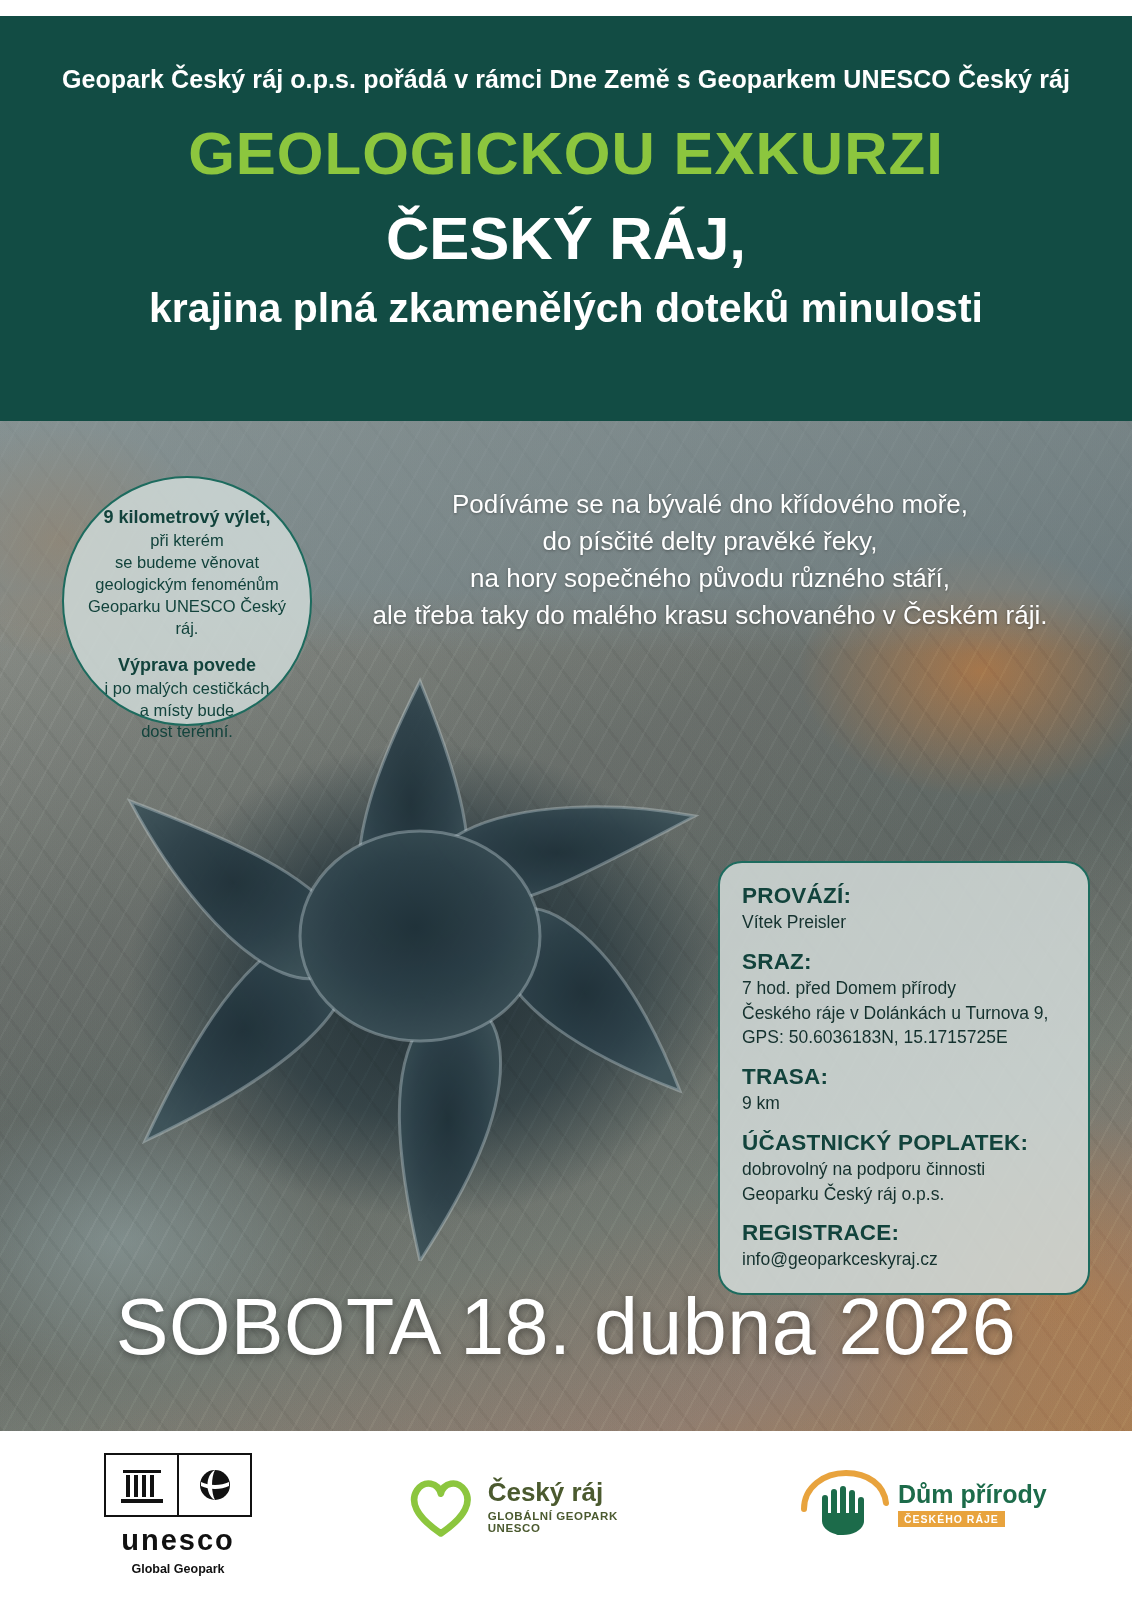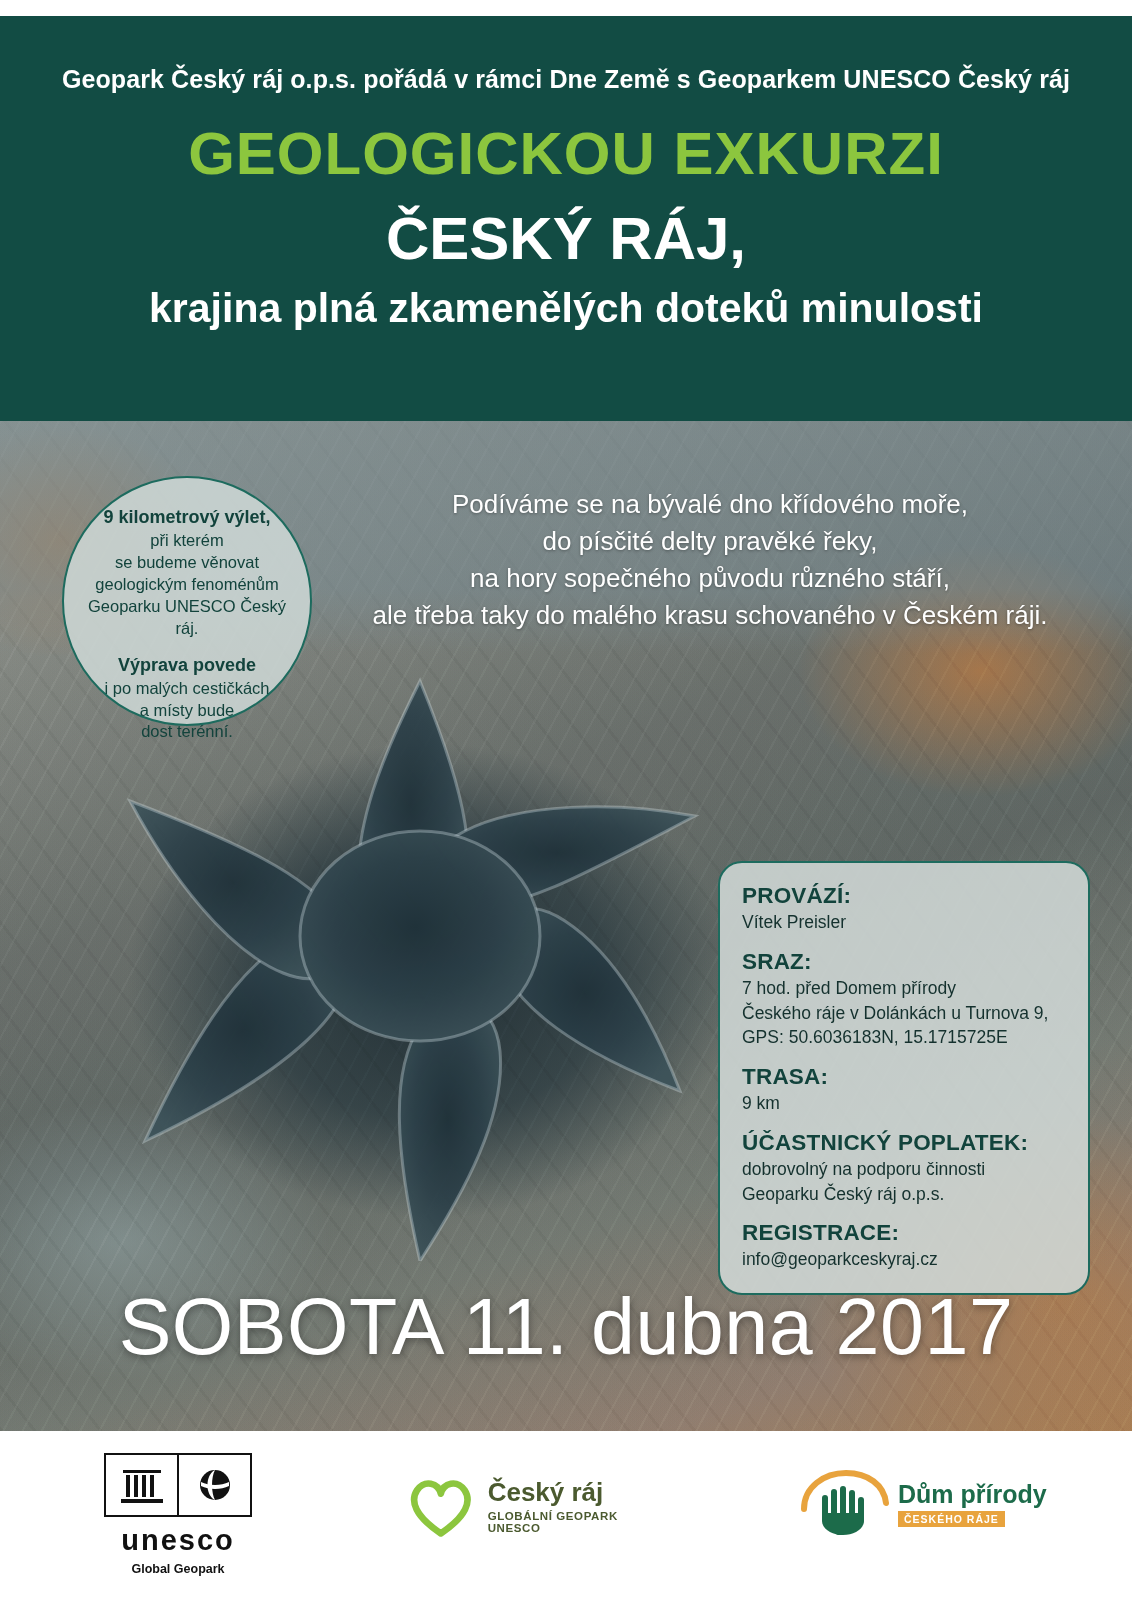--- a/index.html
+++ b/index.html
@@ -343,21 +343,21 @@
         <h3>ÚČASTNICKÝ POPLATEK:</h3>
         <p>dobrovolný na podporu činnosti</p>
         <p>Geoparku Český ráj o.p.s.</p>
       </div>
       <div class="blk">
         <h3>REGISTRACE:</h3>
         <p>info@geoparkceskyraj.cz</p>
       </div>
     </div>
 
-    <div class="date">SOBOTA 11. dubna 2017</div>
+    <div class="date">SOBOTA 18. dubna 2026</div>
   </div>
 
   <div class="footer">
 
     <div class="logo-unesco">
       <div class="unesco-mark">
         <div class="half left">
           <svg width="46" height="42" viewBox="0 0 46 42">
             <rect x="4" y="6" width="38" height="3" fill="#111"></rect>
             <rect x="7" y="11" width="4" height="22" fill="#111"></rect>

